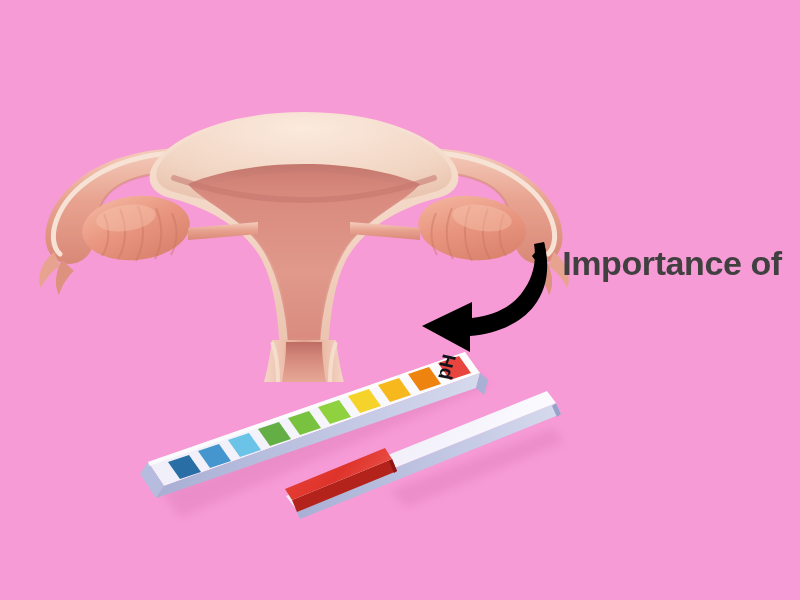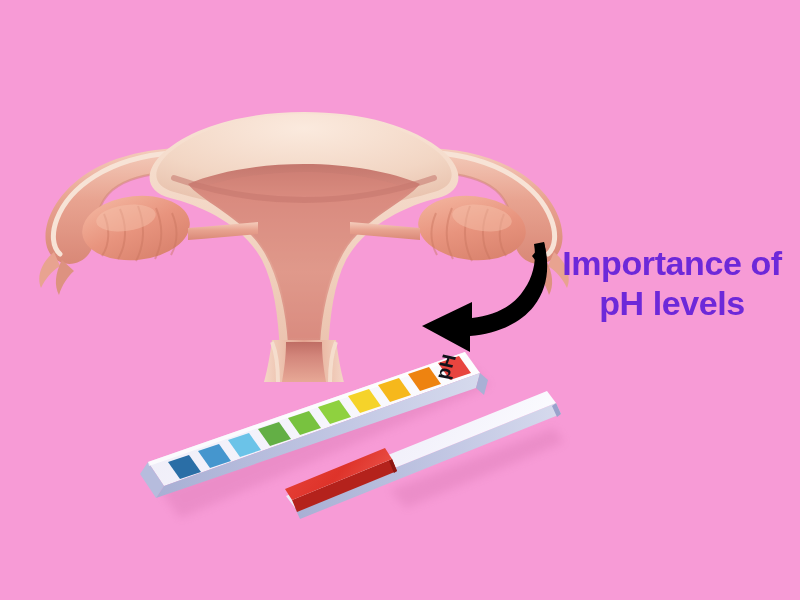--- a/index.html
+++ b/index.html
@@ -288,18 +288,17 @@
         <polygon points="228,56 249,49 261,66 240,73" fill="#F5D32A"></polygon>
         <polygon points="258,45 279,38 291,55 270,62" fill="#F6B81C"></polygon>
         <polygon points="288,34 309,27 321,44 300,51" fill="#EE8310"></polygon>
         <polygon points="318,23 339,16 351,33 330,40" fill="#E8453F"></polygon>
       </g>
 
       <text x="0" y="0" transform="translate(332,28) rotate(-70) skewX(8)" font-family="'Liberation Sans', sans-serif" font-size="19" font-weight="bold" fill="#12121a" text-anchor="middle">pH</text>
     </g>
   </svg>
 
-  <div id="headline" style="color: #6d28d9;">
+  <div id="headline" style="color: #404040;">
     <span class="ln">Importance of</span>
-    <span class="ln">pH levels</span>
   </div>
 
 </div>
 
 </body></html>

